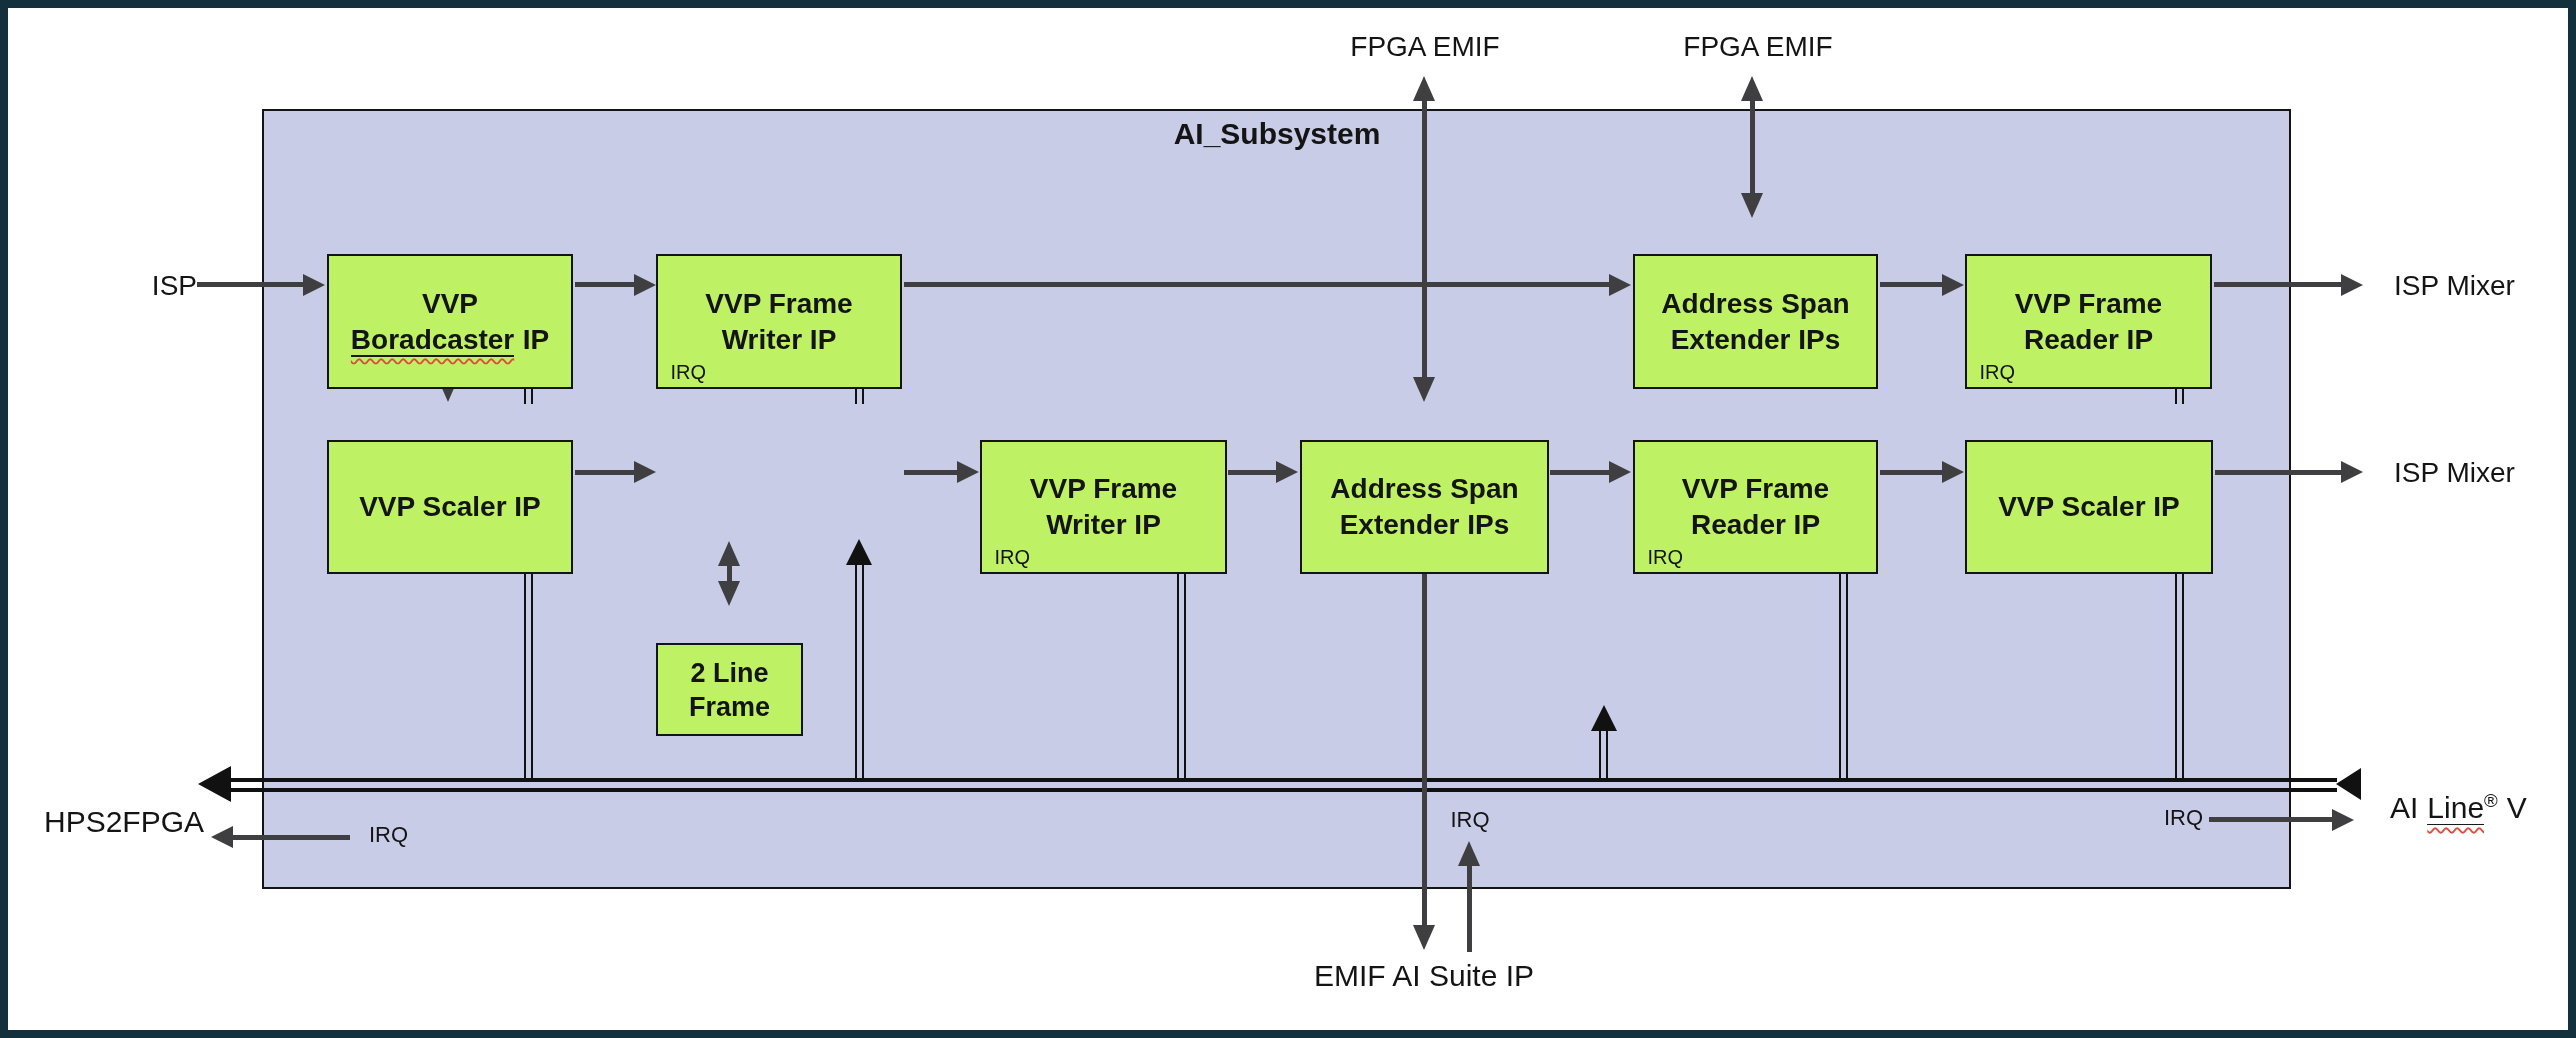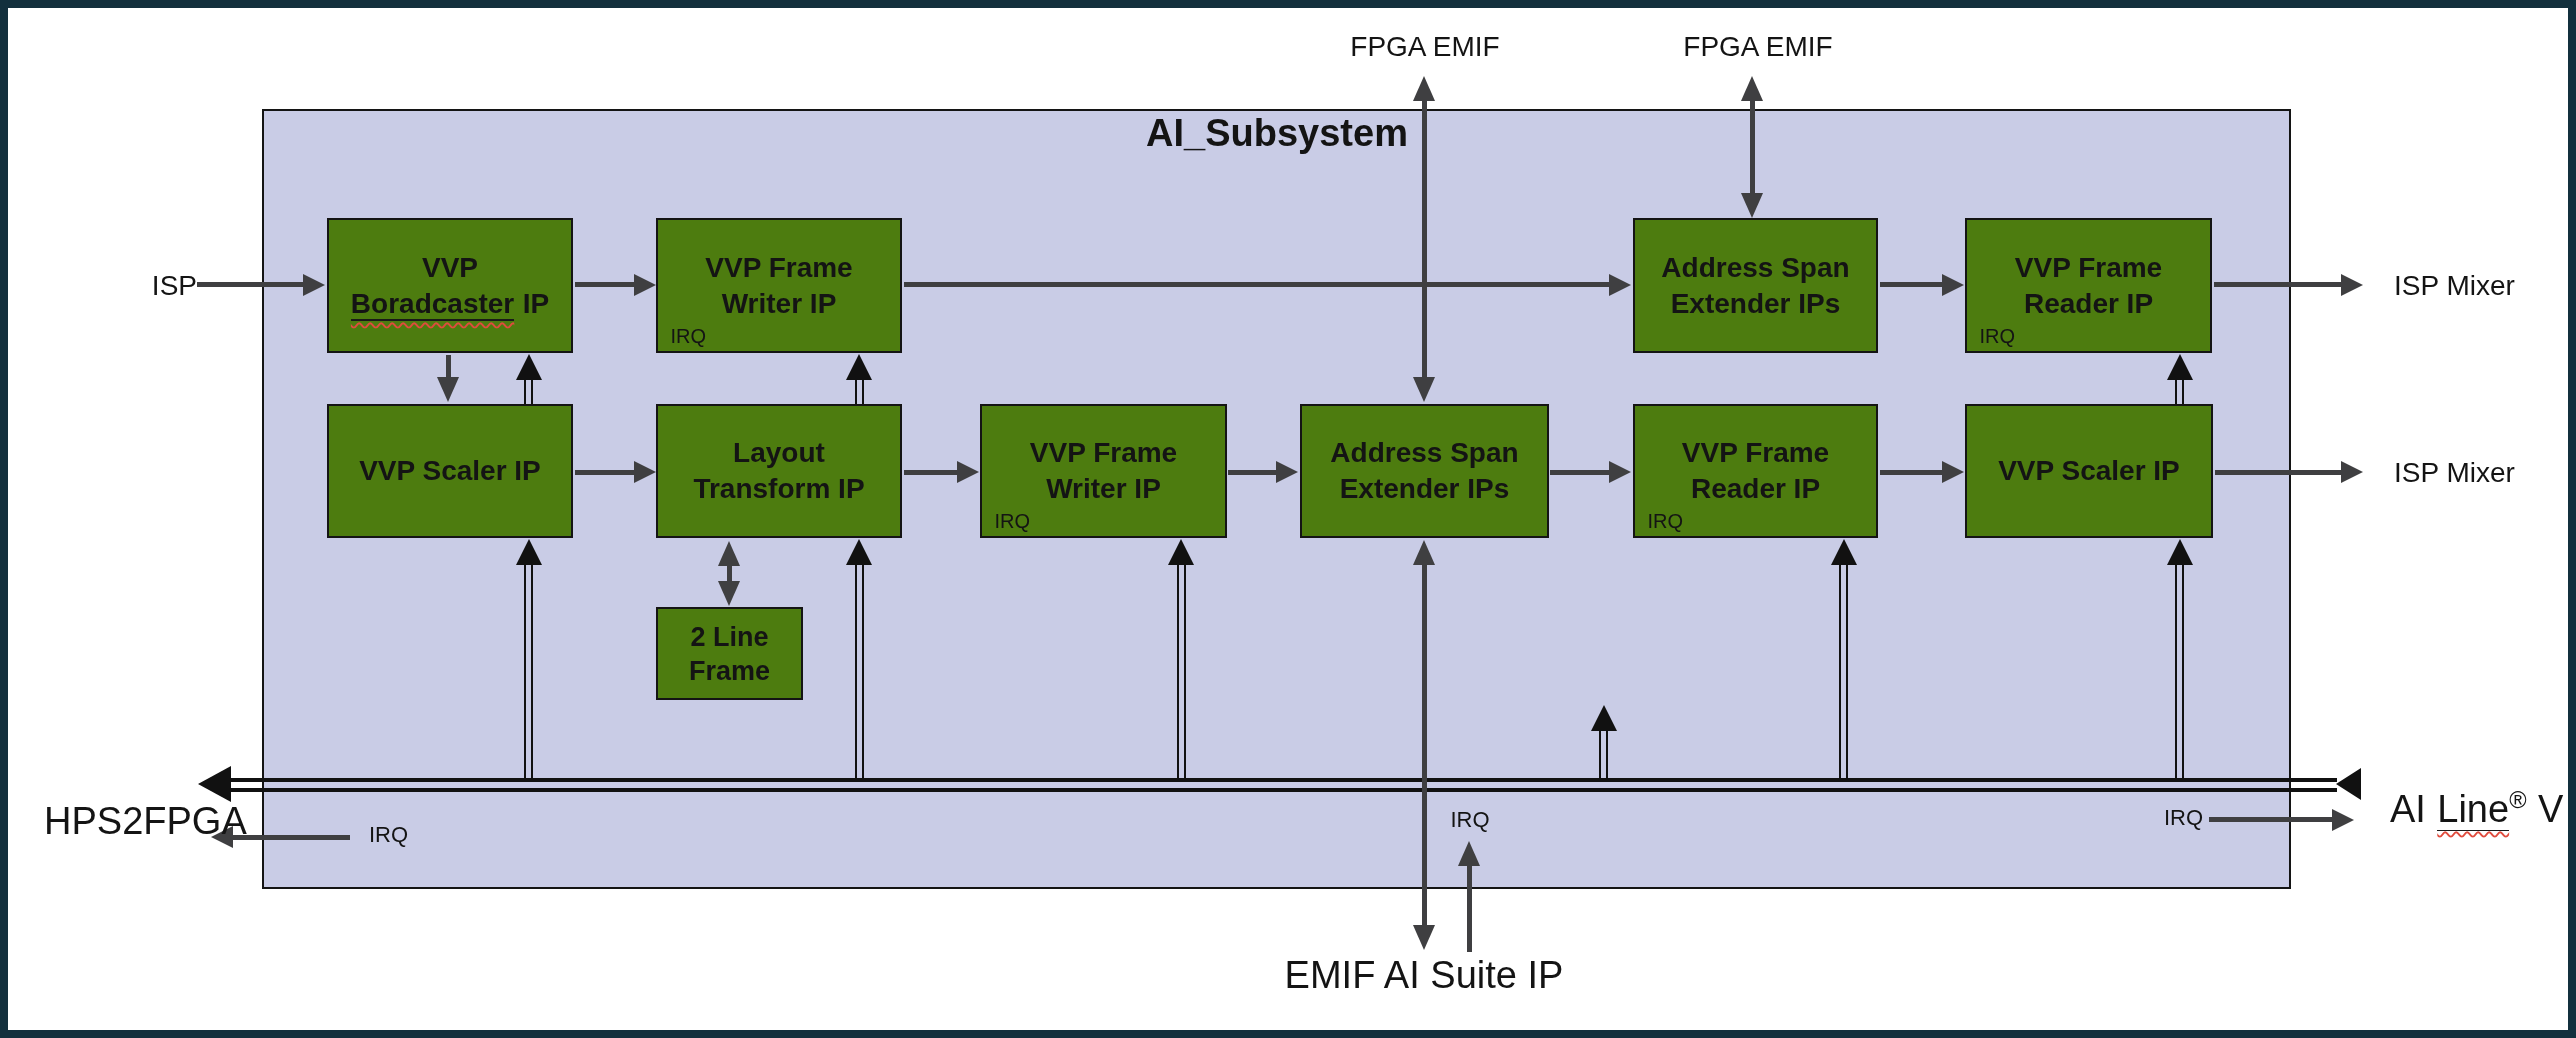--- a/index.html
+++ b/index.html
@@ -1,30 +1,30 @@
 <!DOCTYPE html>
 <html><head>
 <meta charset="utf-8">
 <style>
   html,body{margin:0;padding:0;background:#ffffff;}
   #canvas{position:relative;width:2576px;height:1038px;background:#ffffff;overflow:hidden;
           font-family:"Liberation Sans",sans-serif;color:#141414;}
   #frame{position:absolute;inset:0;border:8.6px solid #13303d;pointer-events:none;z-index:50;}
   #subsystem{position:absolute;left:262px;top:109px;width:2029px;height:780px;
              background:#c9cce6;border:2.9px solid #141414;box-sizing:border-box;z-index:1;}
-  .box{position:absolute;background:#4d7c0f;border:2.9px solid #141414;box-sizing:border-box;
+  .box{position:absolute;background:#bef264;border:2.9px solid #141414;box-sizing:border-box;
        display:flex;flex-direction:column;align-items:center;justify-content:center;
-       text-align:center;font-weight:bold;font-size:28px;line-height:36px;z-index:10;}
+       text-align:center;font-weight:bold;font-size:28px;line-height:36px;z-index:10;margin-top:36px;}
   .box .irq{position:absolute;left:12.5px;bottom:4.8px;font-weight:normal;font-size:20px;line-height:20px;}
   .bline{display:block;}
   .misspell{border-bottom:2.9px solid #1a1a1a;text-decoration:underline wavy #e04b3d 1.9px;text-underline-offset:8.6px;}
   .gapword{margin-left:0.30em;}
   .lbl{position:absolute;font-size:28px;line-height:33px;white-space:nowrap;z-index:5;}
   .lbl.small{font-size:22px;line-height:25px;}
-  .lbl.big{font-size:38px;}
+  .lbl.big{font-size:30px;}
   .lbl.bold{font-weight:bold;}
   .ctr{text-align:center;}
   .rgt{text-align:right;}
   .sup{font-size:0.62em;vertical-align:super;}
   
   .h{position:absolute;height:4.8px;background:#3f3f41;z-index:4;}
   .v{position:absolute;width:4.8px;background:#3f3f41;z-index:4;}
   .ah{position:absolute;width:0;height:0;z-index:4;}
   .ar{border-top:11.5px solid transparent;border-bottom:11.5px solid transparent;border-left:22px solid #3f3f41;}
   .al{border-top:11.5px solid transparent;border-bottom:11.5px solid transparent;border-right:22px solid #3f3f41;}
@@ -63,24 +63,20 @@
   <div class="box" style="left:1965px;top:218px;width:247px;height:135px;">
     <span class="bline">VVP Frame</span>
     <span class="bline">Reader IP</span>
     <span class="irq">IRQ</span>
   </div>
 
   <div class="box" style="left:327px;top:404px;width:246px;height:134px;">
     <span class="bline">VVP Scaler IP</span>
   </div>
 
-  <div class="box" style="left:656px;top:404px;width:246px;height:134px;">
-    <span class="bline">Layout</span>
-    <span class="bline">Transform IP</span>
-  </div>
 
   <div class="box" style="left:980px;top:404px;width:247px;height:134px;">
     <span class="bline">VVP Frame</span>
     <span class="bline">Writer IP</span>
     <span class="irq">IRQ</span>
   </div>
 
   <div class="box" style="left:1300px;top:404px;width:249px;height:134px;">
     <span class="bline">Address Span</span>
     <span class="bline">Extender IPs</span>

